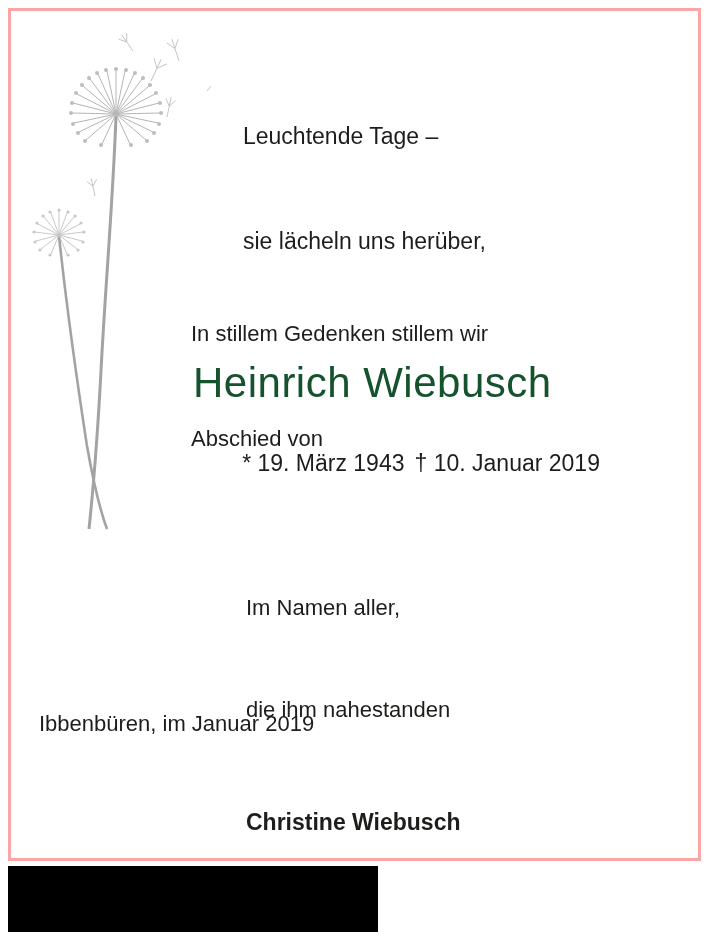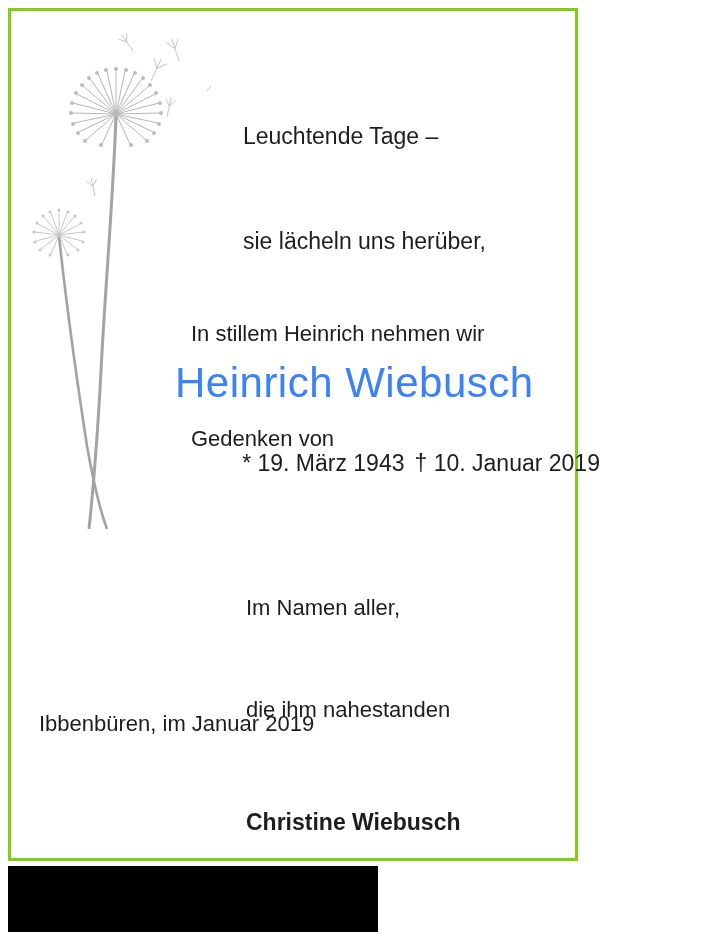--- a/index.html
+++ b/index.html
@@ -21,23 +21,23 @@
     height: 940px;
     background: #ffffff;
     box-sizing: border-box;
   }
 
   
   .frame {
     position: absolute;
     left: 8px;
     top: 8px;
-    width: 570px;
+    width: 693px;
     height: 853px;
-    border: 3px solid #84cc16;
+    border: 3px solid #fca5a5;
     box-sizing: border-box;
     background: #ffffff;
   }
 
   
   .bottom-bar {
     position: absolute;
     left: 8px;
     top: 866px;
     width: 370px;
@@ -82,25 +82,25 @@
   .intro {
     left: 180px;
     top: 235px;
     font-size: 22px;
     line-height: 35px;
   }
   .intro div { white-space: pre; }
 
   
   .name {
-    left: 164px;
+    left: 182px;
     top: 348px;
     font-size: 42px;
     letter-spacing: 0.5px;
-    color: #3b82f6;
+    color: #14532d;
   }
 
   
   .dates {
     left: 180px;
     top: 412px;
     font-size: 23px;
   }
   .dates .birth { margin-right: 10px; }
 
@@ -284,22 +284,22 @@
           </g>
         </svg>
       </div>
 
       <div class="txt poem">
         <div>Leuchtende Tage –</div>
         <div>sie lächeln uns herüber,</div>
       </div>
 
       <div class="txt intro">
-        <div>In stillem Heinrich nehmen wir</div>
-        <div>Gedenken von</div>
+        <div>In stillem Gedenken stillem wir</div>
+        <div>Abschied von</div>
       </div>
 
       <div class="txt name">Heinrich Wiebusch</div>
 
       <div class="txt dates">
         <span class="birth">* 19. März 1943</span><span class="death">† 10. Januar 2019</span>
       </div>
 
       <div class="txt family">
         <div>Im Namen aller,</div>

